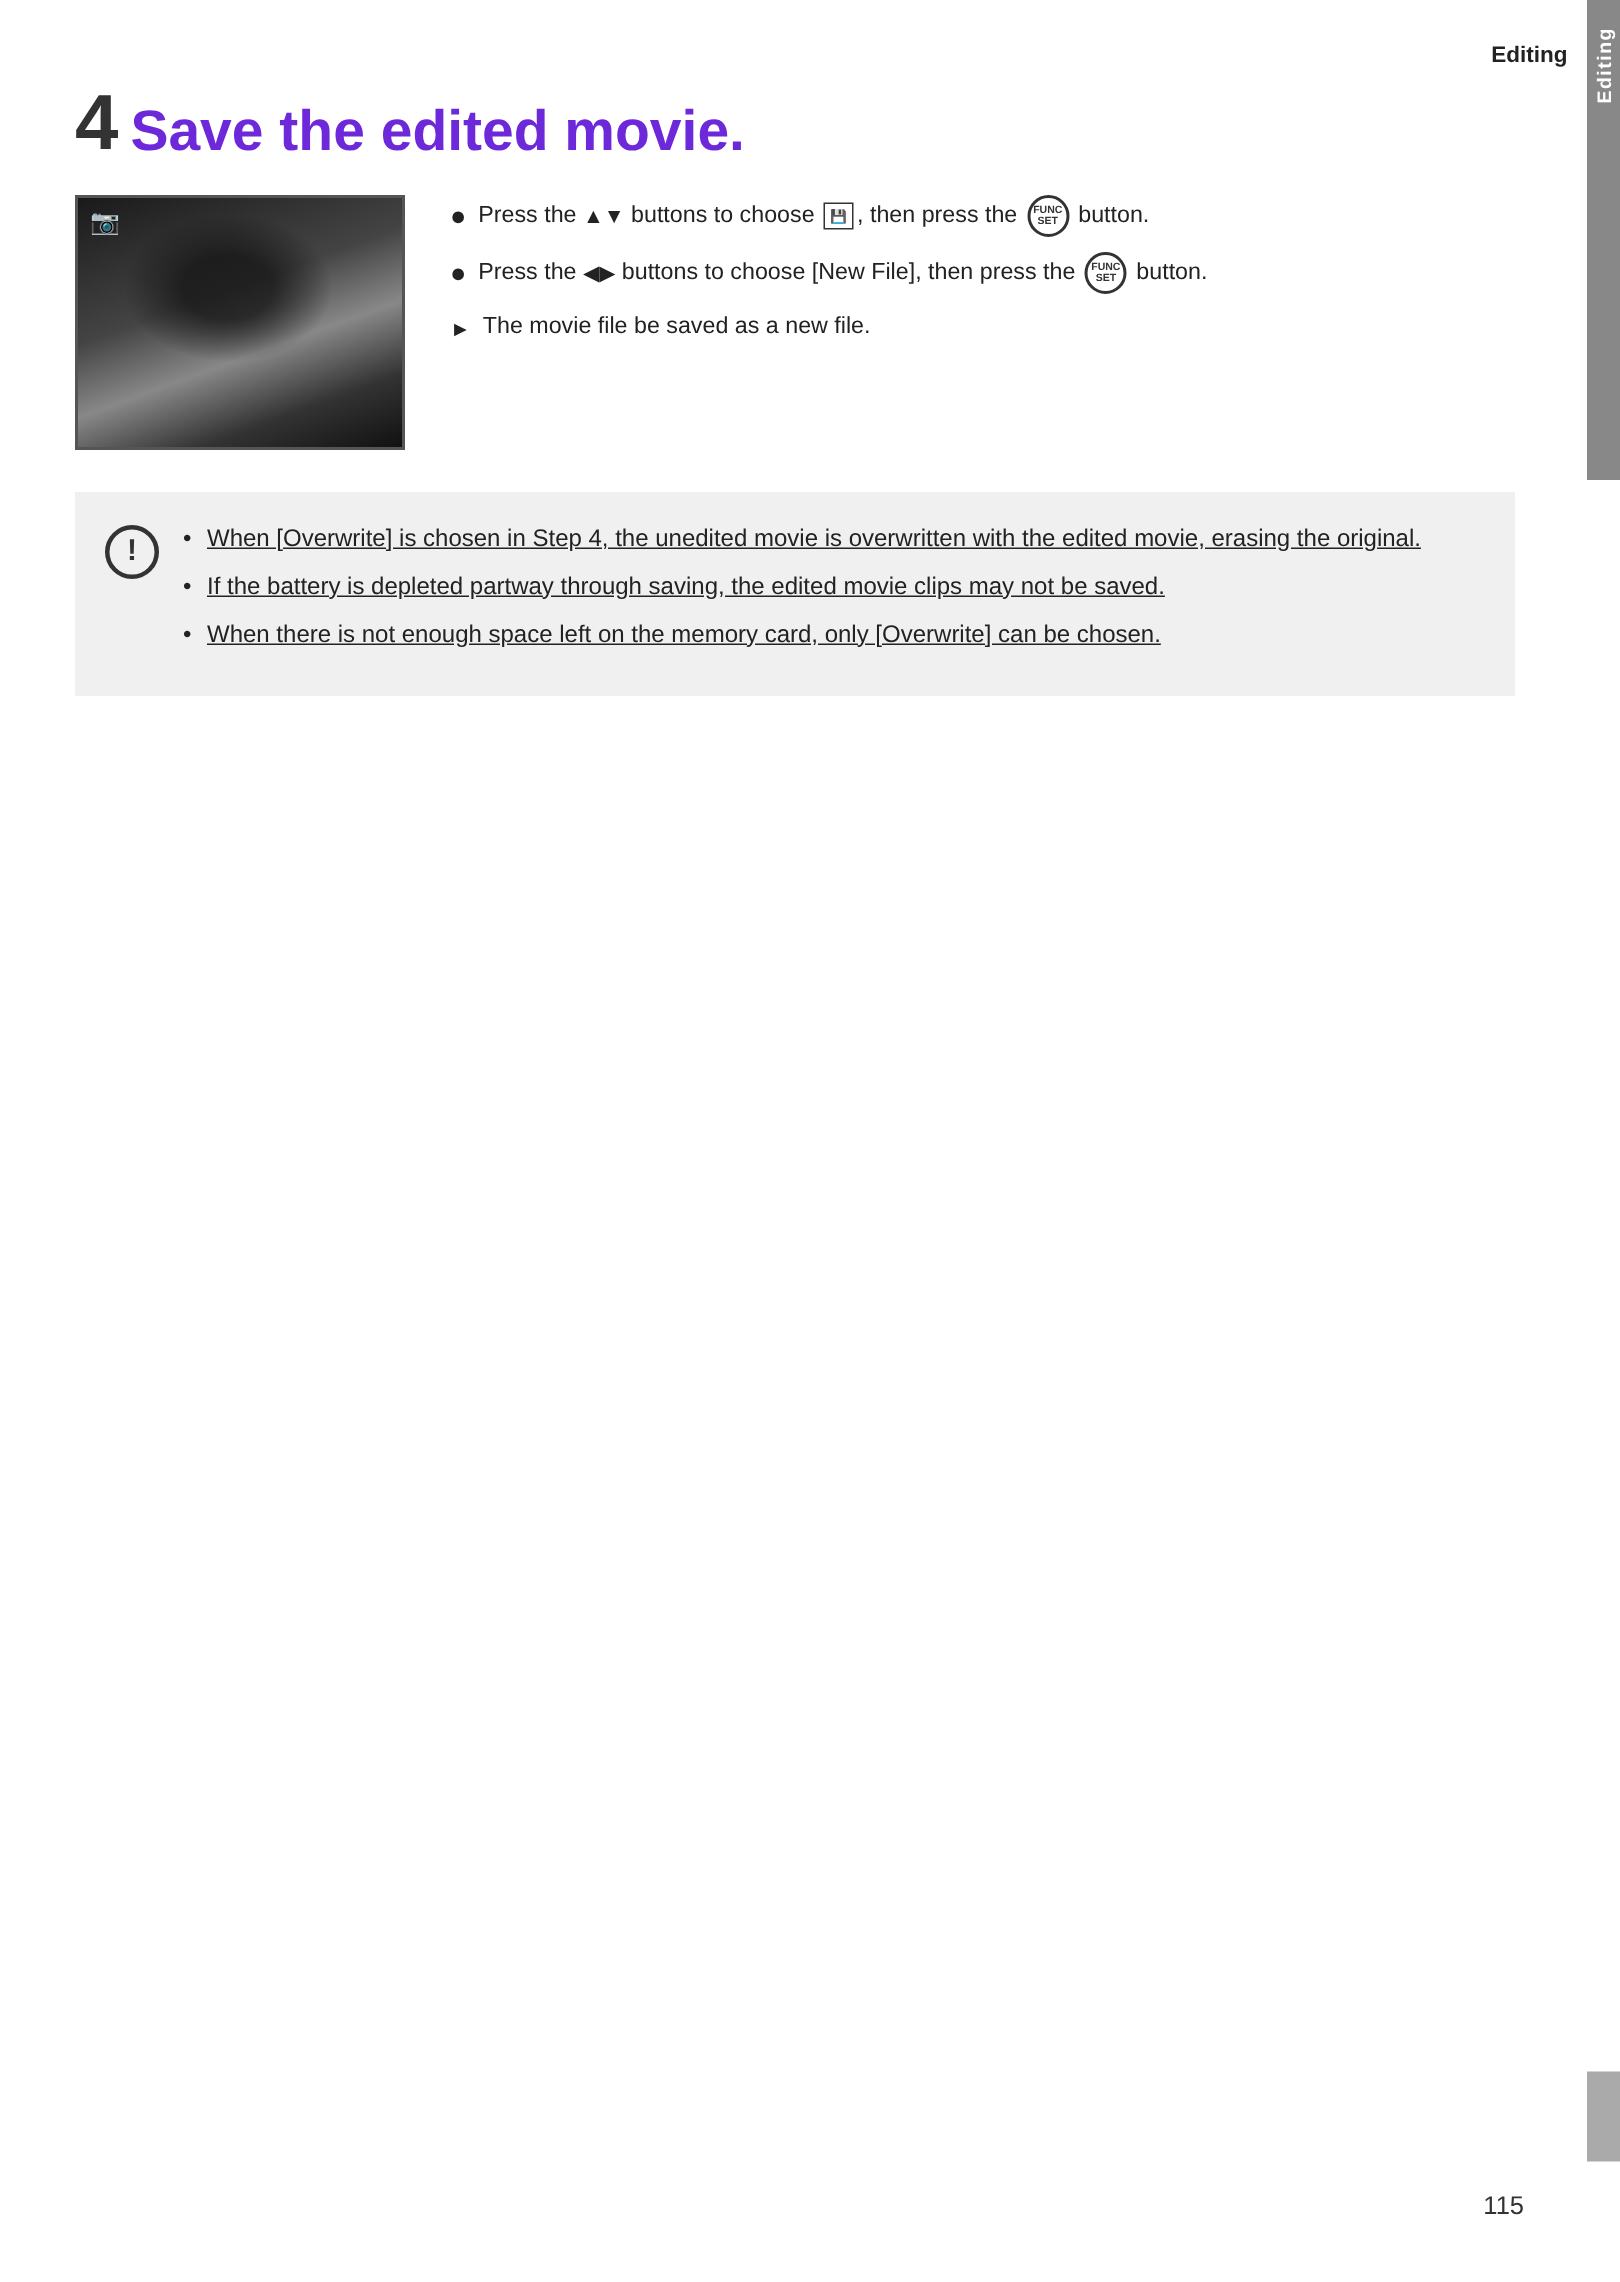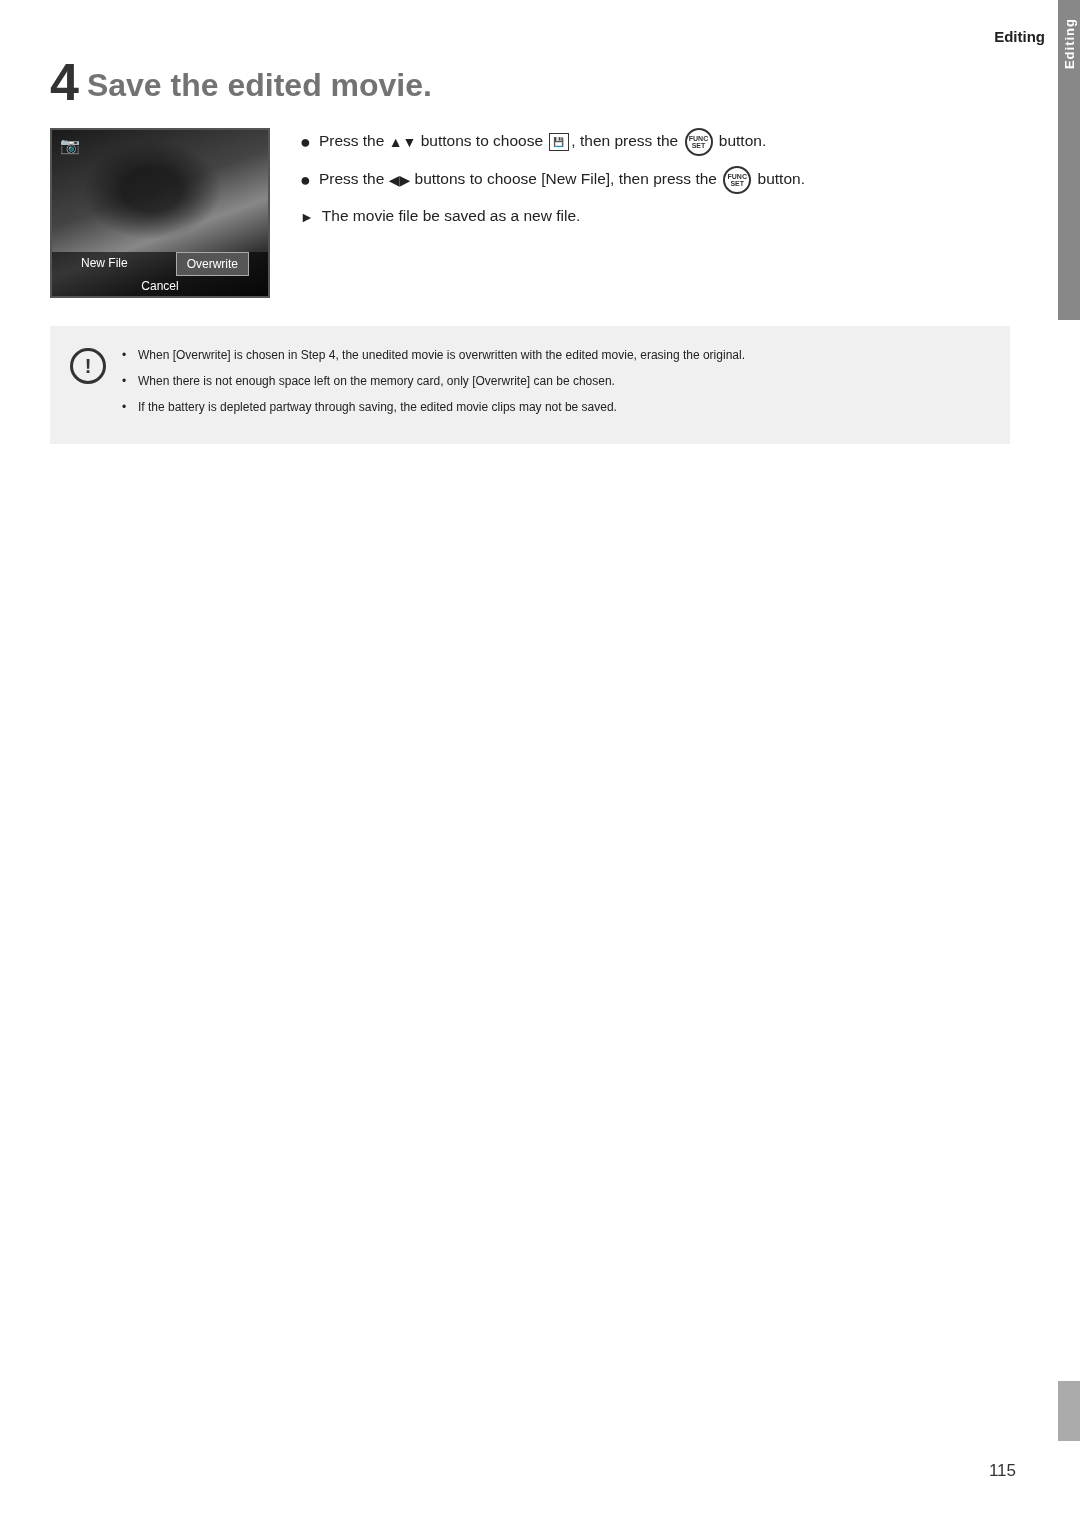--- a/index.html
+++ b/index.html
@@ -60,23 +60,23 @@
     .step-number {
       font-size: 52px;
       font-weight: bold;
       color: #333;
       line-height: 1;
       margin-right: 8px;
       margin-top: -4px;
     }
 
     .step-title {
-      font-size: 32px;
-      font-weight: bold;
-      color: #737373;
+      font-size: 38px;
+      font-weight: bold;
+      color: #6d28d9;
       line-height: 1.1;
       margin-top: 8px;
     }
 
     
     .content-row {
       display: flex;
       align-items: flex-start;
       gap: 30px;
       margin-bottom: 28px;
@@ -266,23 +266,24 @@
 
     .warning-content ul {
       list-style: none;
       padding: 0;
     }
 
     .warning-content ul li {
       position: relative;
       padding-left: 16px;
       margin-bottom: 8px;
-      font-size: 12px;
+      font-size: 16px;
       line-height: 1.5;
       color: #222;
+      text-decoration: underline;
     }
 
     .warning-content ul li::before {
       content: "•";
       position: absolute;
       left: 0;
       top: 0;
     }
 
     .warning-content ul li:first-child {
@@ -329,29 +330,20 @@
   </div>
 
   <div class="content-row">
 
     <div class="camera-screen">
       <div class="camera-screen-inner">
         <div class="animal-silhouette"></div>
 
         <div class="screen-icon-top-left">📷</div>
 
-        <div class="screen-menu">
-          <div class="screen-menu-row">
-            <span class="screen-menu-item">New File</span>
-            <span class="screen-menu-item selected">Overwrite</span>
-          </div>
-          <div class="screen-menu-row">
-            <span class="screen-menu-item cancel">Cancel</span>
-          </div>
-        </div>
       </div>
     </div>
 
     <div class="instructions">
 
       <div class="instruction-item">
         <span class="bullet-circle">●</span>
         <span>
           Press the <span class="arrow-updown">▲▼</span> buttons to choose
           <span class="save-icon" style="border:1.5px solid #333; display:inline-flex; align-items:center; justify-content:center; width:20px; height:18px; vertical-align:middle; font-size:9px; font-weight:bold;">💾</span>,
@@ -388,22 +380,22 @@
     </div>
   </div>
 
   <div class="warning-box">
     <div class="warning-icon-wrap">
       <div class="warning-icon">!</div>
     </div>
     <div class="warning-content">
       <ul>
         <li>When [Overwrite] is chosen in Step 4, the unedited movie is overwritten with the edited movie, erasing the original.</li>
+        <li>If the battery is depleted partway through saving, the edited movie clips may not be saved.</li>
         <li>When there is not enough space left on the memory card, only [Overwrite] can be chosen.</li>
-        <li>If the battery is depleted partway through saving, the edited movie clips may not be saved.</li>
       </ul>
     </div>
   </div>
 
 </div>
 
 <div class="page-number">115</div>
 
 <div class="bottom-right-tab"></div>
 

